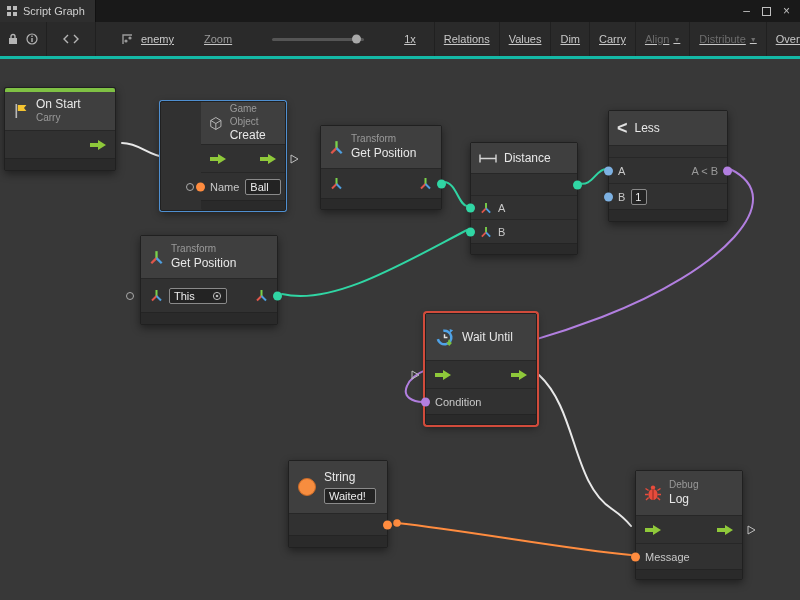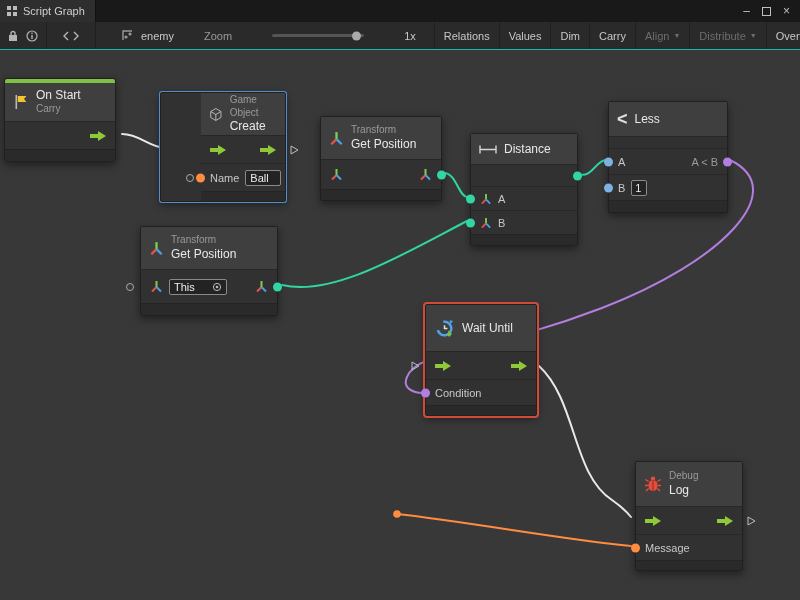--- a/index.html
+++ b/index.html
@@ -6,22 +6,22 @@
   html,body { width:800px; height:600px; overflow:hidden; background:#383838;
     font-family:"Liberation Sans", sans-serif; -webkit-font-smoothing:antialiased; }
 
   
   .titlebar { height:22px; background:#191919; display:flex; align-items:stretch; color:#cfcfcf; font-size:11px; }
   .tab { background:#2e2e2e; display:flex; align-items:center; gap:5px; padding:0 10px 0 6px; border-right:1px solid #111; }
   .win-controls { margin-left:auto; display:flex; align-items:center; gap:12px; padding:0 10px; color:#c0c0c0; }
   .win-controls .glyph { font-size:12px; line-height:1; cursor:default; }
   .maxbox { width:9px; height:9px; border:1px solid #c0c0c0; }
 
-  .toolbar { height:28px; background:#2a2a2a; border-bottom:1px solid #14b8a6; display:flex; align-items:center;
-    color:#c8c8c8; font-size:11px; }
+  .toolbar { height:37px; background:#2a2a2a; border-bottom:3px solid #14b8a6; display:flex; align-items:center;
+    color:#c8c8c8; font-size:11px;text-decoration:underline; }
   .tseg { display:flex; align-items:center; height:100%; padding:0 8px; border-right:1px solid #202020; gap:8px; }
   .tseg.noline { border-right:none; }
   .tbtn { display:flex; align-items:center; height:100%; padding:0 9px; border-left:1px solid #202020; cursor:pointer; white-space:nowrap; gap:4px; }
   .tbtn.disabled { color:#6d6d6d; }
   .caret { font-size:7px; line-height:1; }
   .zoom-track { width:92px; height:3px; background:#555; border-radius:2px; position:relative; margin:0 4px; }
   .zoom-handle { position:absolute; top:50%; left:80px; width:9px; height:9px; border-radius:50%; background:#a9a9a9; transform:translateY(-50%); }
 
   
   .canvas { position:relative; width:800px; height:556px; background:#383838; }
@@ -352,20 +352,36 @@
           </svg>
       </span>
     </div>
     <div class="row" style="height:26px;">
       <span class="dot left p-purple"></span>
       <span class="lbl">Condition</span>
     </div>
     <div class="foot" style="height:10px;"></div>
   </div>
 
+  <div class="node" style="left:288px;top:401px;width:100px;">
+    <div class="head" style="height:52px;">
+      <svg width="20" height="20" viewBox="0 0 20 20">
+        <circle cx="10" cy="10" r="8.5" fill="#f78d3f"></circle>
+          <circle cx="10" cy="10" r="8.5" fill="none" stroke="#c96a28"></circle>
+      </svg>
+      <div class="titles">
+        <div class="t-main">String</div>
+        <input class="field" style="width: 52px; margin-top: 3px;" value="Waited!">
+      </div>
+    </div>
+    <div class="row" style="height:22px;">
+      <span class="dot right p-orange"></span>
+    </div>
+    <div class="foot" style="height:12px;"></div>
+  </div>
 
   <div class="node" style="left:635px;top:411px;width:108px;">
     <div class="head" style="height:44px;">
       <svg width="18" height="18" viewBox="0 0 18 18">
         <ellipse cx="9" cy="10.5" rx="4.6" ry="5.6" fill="#e74c3c"></ellipse>
         <circle cx="9" cy="3.6" r="2.2" fill="#e74c3c"></circle>
         <path d="M4.6 6.5 L1.5 4.5 M4.4 10.5 H1 M4.6 13.5 L2 16 M13.4 6.5 L16.5 4.5 M13.6 10.5 H17 M13.4 13.5 L16 16" stroke="#e74c3c" stroke-width="1.4"></path>
         <path d="M9 5 V16" stroke="#8e2b20" stroke-width="1"></path>
       </svg>
       <div class="titles">

